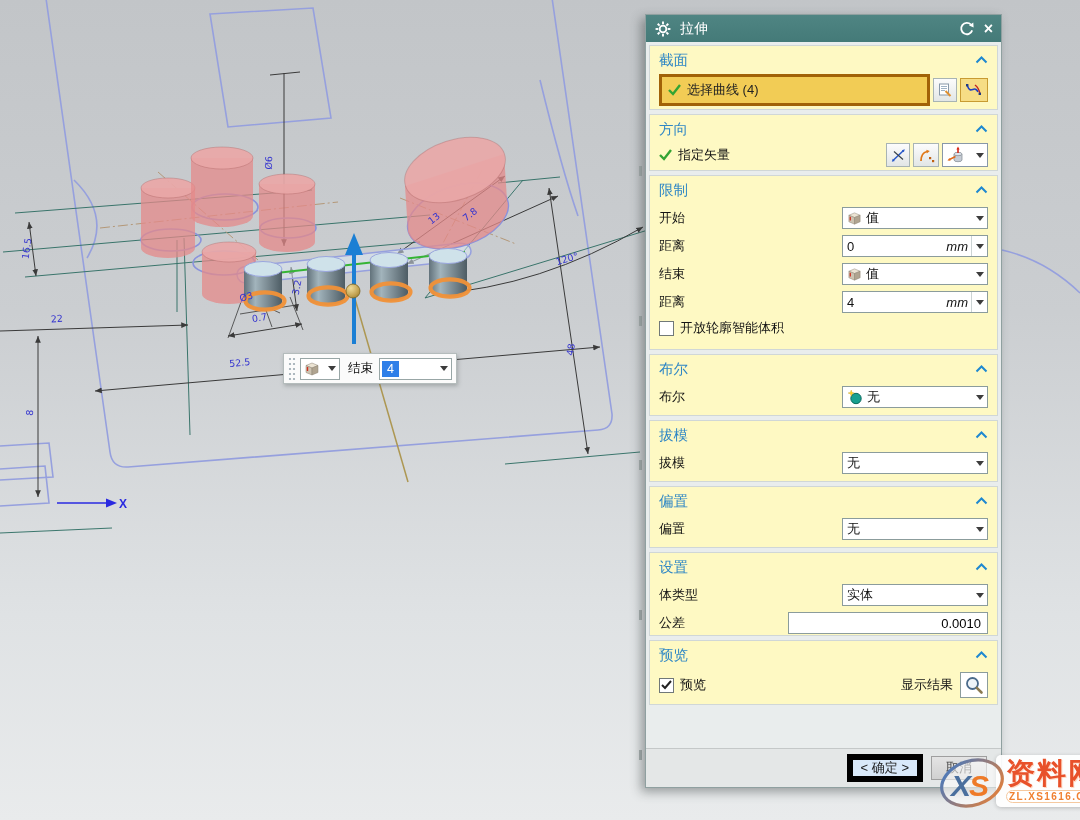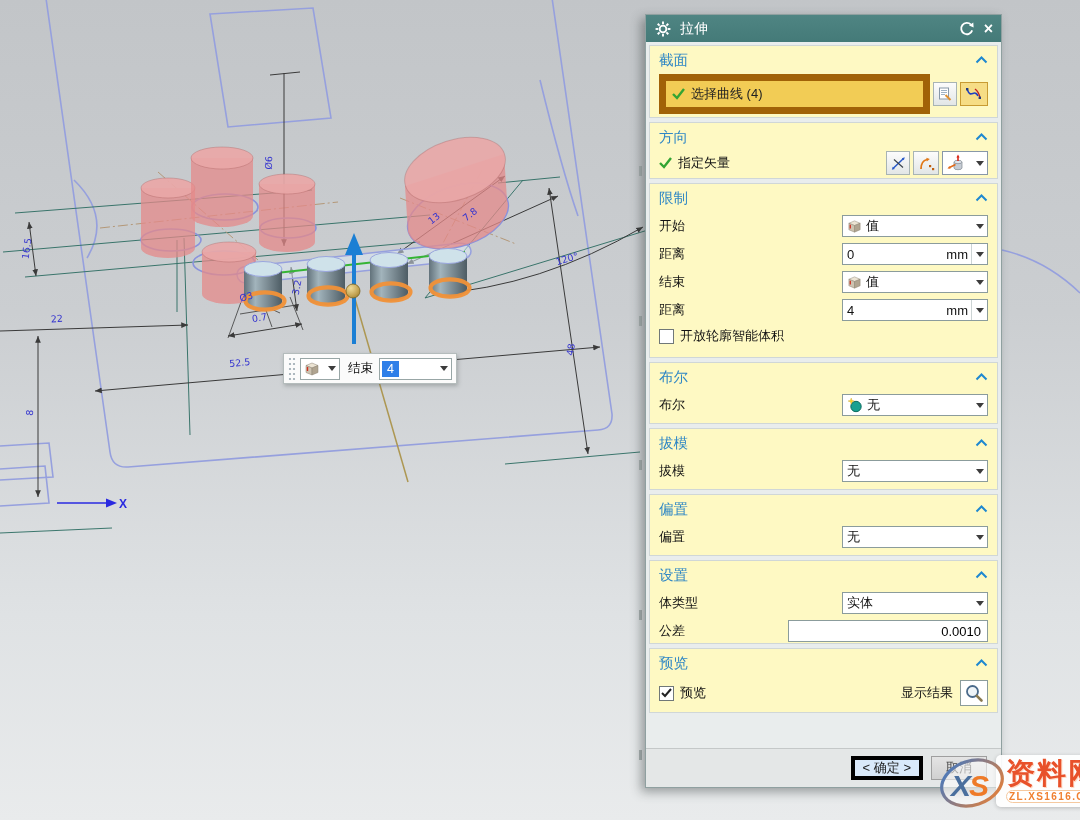--- a/index.html
+++ b/index.html
@@ -33,31 +33,31 @@
   .tb-ico{width:18px;height:18px;display:flex;align-items:center;justify-content:center;color:#fff;}
   #close-x{color:#fff;font-size:16px;font-weight:bold;margin-left:8px;}
   #dlg-body{flex:1;padding-top:3px;overflow:hidden;}
   .card{background:#fef9c3;border:1px solid #d0d7d7;margin:0 3px 4px 3px;}
   .card-h{display:flex;align-items:center;height:28px;padding:0 9px;}
   .card-h .ht{font-size:14.5px;color:#2f87c5;flex:1;}
   .row{display:flex;align-items:center;padding:3px 9px;}
   .lbl{flex:1;font-size:13px;color:#141414;}
   .field{width:146px;height:22px;border:1px solid #8b9c9c;background:#fff;display:flex;align-items:center;padding:0 0 0 4px;box-sizing:border-box;font-size:13px;color:#111;}
   .field .fv{flex:1;display:flex;align-items:center;gap:4px;}
-  .field .unit{margin-right:3px;}
-  .hl{flex:1;background:#f2cc55;border:7px solid #a16207;height:26px;display:flex;align-items:center;padding:0 6px;gap:6px;font-size:13px;color:#222;}
+  .field .unit{margin-right:3px;font-style:italic;}
+  .hl{flex:1;background:#f2cc55;border:3px solid #a16207;height:26px;display:flex;align-items:center;padding:0 6px;gap:6px;font-size:13px;color:#222;}
   .ibtn{height:24px;background:linear-gradient(180deg,#fcfcfc,#e2e6e6);border:1px solid #a8b4b4;margin-left:3px;display:flex;align-items:center;justify-content:center;padding:0 2px;box-sizing:border-box;}
   .ibtn.amber{background:#f6dd85;border:1px solid #c89b32;}
   .ibtn.wide{padding:0 3px;}
   .cb{width:13px;height:13px;background:#fff;border:1px solid #707878;display:flex;align-items:center;justify-content:center;margin-right:6px;flex:0 0 auto;}
   .tol-field{width:200px;height:22px;border:1px solid #8b9c9c;background:#fff;display:flex;align-items:center;justify-content:flex-end;padding:0 6px;box-sizing:border-box;font-size:13px;}
   .show-res{font-size:13px;color:#141414;margin-right:4px;}
   #dlg-footer{flex:0 0 auto;height:38px;background:#e4e7e7;border-top:1px solid #c4c8c8;display:flex;align-items:center;justify-content:flex-end;padding:0 14px;gap:8px;}
   .btn{height:24px;font-size:13px;display:flex;align-items:center;justify-content:center;box-sizing:border-box;}
-  #ok-btn{background:#d9e9fa;border:4px solid #000000;padding:8px 8px;color:#1a1a1a;}
+  #ok-btn{background:#d9e9fa;border:6px solid #000000;padding:8px 8px;color:#1a1a1a;}
   #cancel-btn{background:linear-gradient(180deg,#e4e4e4,#d0d0d0);border:1px solid #9f9f9f;padding:0 14px;color:#4a4a4a;}
 
   
   #watermark{position:absolute;left:936px;top:745px;z-index:50;display:flex;align-items:center;}
   .wm-logo{position:relative;width:72px;height:72px;flex:0 0 auto;margin-right:-12px;}
   .wm-xs{position:absolute;left:15px;top:24px;font-size:30px;font-style:italic;font-weight:900;letter-spacing:-2px;}
   .wm-xs .x{color:#4a6f9e;} .wm-xs .s{color:#ee7a28;}
   .wm-right{background:rgba(255,255,255,.92);border-radius:5px;padding:3px 6px 4px 10px;box-shadow:0 1px 4px rgba(0,0,0,.2);}
   .wm-name{font-size:29px;line-height:30px;font-weight:900;color:#e8512a;letter-spacing:2px;text-shadow:1px 1px 0 #ffd9c4;}
   .wm-url{margin-top:2px;background:#fff;border:1px solid #f5c9a0;border-radius:7px;color:#f08030;font-size:10px;font-weight:bold;letter-spacing:.14em;text-align:center;padding:0 2px;}

